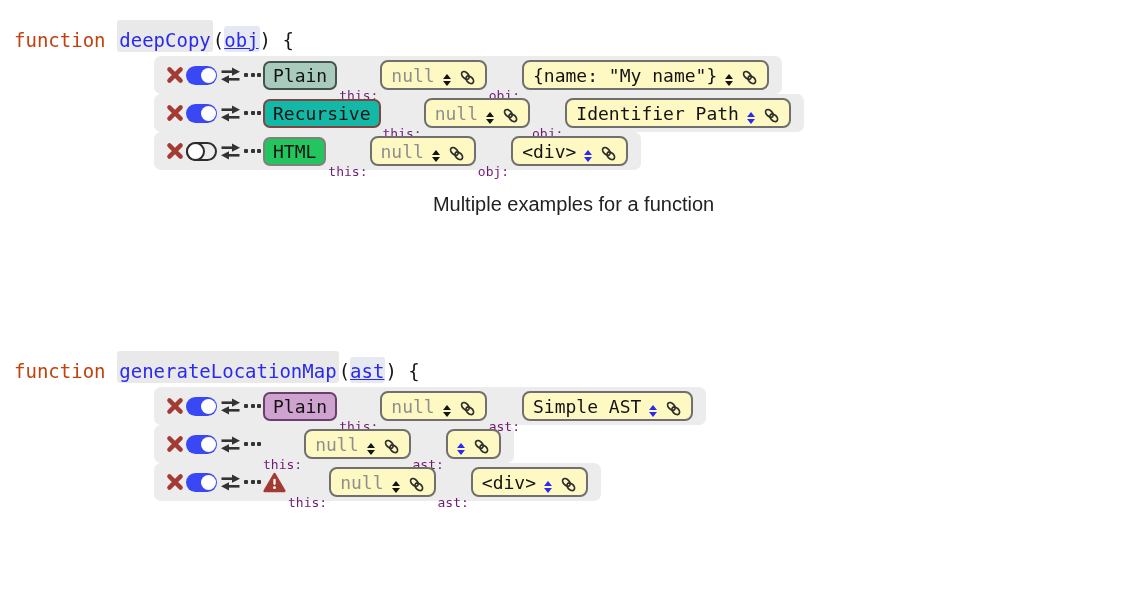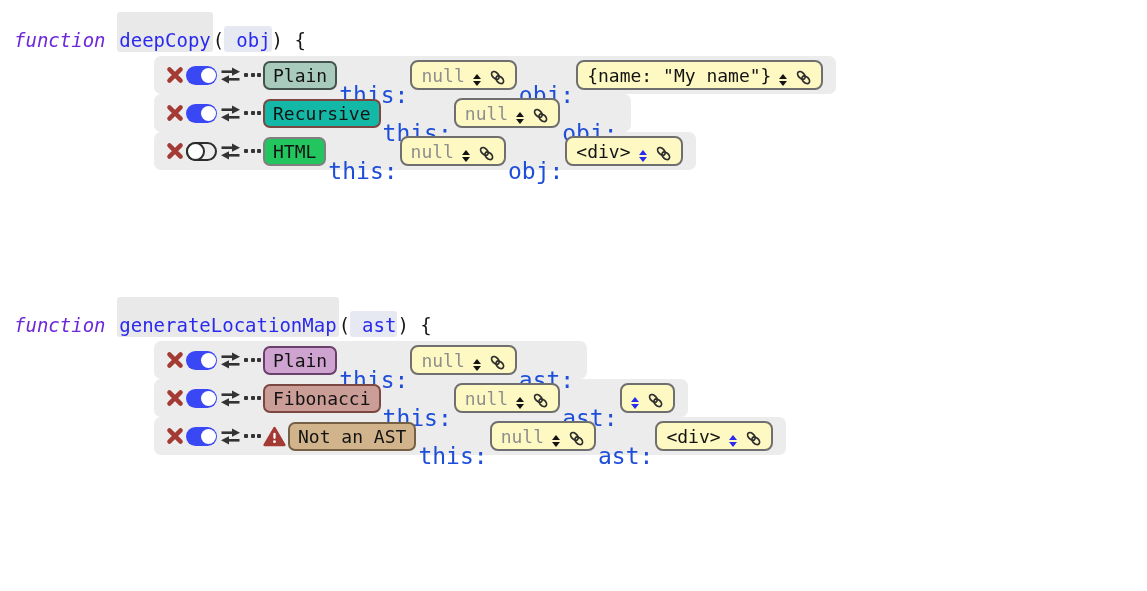--- a/index.html
+++ b/index.html
@@ -1,31 +1,31 @@
 <!DOCTYPE html>
 <html><head>
 <meta charset="utf-8">
 <style>
   html,body{margin:0;padding:0;background:#ffffff;}
   body{width:1147px;height:591px;overflow:hidden;font-family:"DejaVu Sans Mono",monospace;}
   .page{padding-top:27px;}
 
   
   .code-line{font-size:19px;line-height:26px;color:#161616;margin-left:14px;white-space:pre;font-weight:500;}
-  .kw{color:#6d28d9;margin-right:0.62em;font-style:italic;}
-  .fn-name{color:#2a2aef;background:#e9e9e9;border-radius:3px;padding:17px 2px 1px 2px;}
-  .param{color:#2a2aef;background:#e6e9f2;border-radius:3px;padding:3px 1px 1px 12px;}
+  .kw{color:#c2410c;margin-right:0.62em;}
+  .fn-name{color:#2a2aef;background:#e9e9e9;border-radius:3px;padding:9px 2px 1px 2px;}
+  .param{color:#2a2aef;background:#e6e9f2;border-radius:3px;padding:3px 1px 1px 0;text-decoration:underline;}
   .plain{color:#161616;}
 
   
   .rows{margin-left:154px;margin-top:3px;width:fit-content;}
   .ex-row{display:flex;align-items:center;gap:2px;background:#ececec;width:fit-content;
           height:38px;padding:0 13px 0 12px;border-radius:7px;}
   .badge{font-size:18px;padding:2px 8px;border:2px solid #555;border-radius:7px;color:#131313;white-space:pre;}
-  .lbl{font-size:23px;color:#1d4ed8;white-space:pre;margin-top:40px;}
+  .lbl{font-size:13px;color:#701a75;white-space:pre;margin-top:40px;}
   .vbox{display:inline-flex;align-items:flex-end;gap:8px;background:#fef9c3;border:2px solid #6f6f6f;
         border-radius:8px;padding:2px 9px;height:30px;box-sizing:border-box;}
   .val{font-size:18px;color:#131313;white-space:pre;}
   .val.muted{color:#8e8e8e;}
 
   
   .stepper{display:flex;flex-direction:column;gap:2.5px;cursor:pointer;}
   .stepper i{display:block;width:0;height:0;border-left:4.6px solid transparent;border-right:4.6px solid transparent;}
   .stepper .up{border-bottom:5.6px solid currentColor;}
   .stepper .dn{border-top:5.6px solid currentColor;}
@@ -128,20 +128,31 @@
       <span class="stepper" style="color: rgb(20, 20, 20);">
               <i class="up"></i>
               <i class="dn"></i>
             </span>
       <svg class="icon" width="17" height="17" viewBox="0 0 24 24" fill="none" stroke="#2d2d2d" stroke-width="2.5">
         <ellipse cx="9" cy="9" rx="6.3" ry="4.1" transform="rotate(45 9 9)"></ellipse>
         <ellipse cx="15.2" cy="15.2" rx="6.3" ry="4.1" transform="rotate(45 15.2 15.2)"></ellipse>
       </svg>
     </span>
     <span class="lbl">obj:</span>
+    <span class="vbox arg-box">
+      <span class="val">Identifier Path</span>
+      <span class="stepper" style="color: rgb(42, 42, 240);">
+              <i class="up"></i>
+              <i class="dn"></i>
+            </span>
+      <svg class="icon" width="17" height="17" viewBox="0 0 24 24" fill="none" stroke="#2d2d2d" stroke-width="2.5">
+        <ellipse cx="9" cy="9" rx="6.3" ry="4.1" transform="rotate(45 9 9)"></ellipse>
+        <ellipse cx="15.2" cy="15.2" rx="6.3" ry="4.1" transform="rotate(45 15.2 15.2)"></ellipse>
+      </svg>
+    </span>
   </div>
         <div class="ex-row">
     <svg class="icon" width="18" height="18" viewBox="0 0 18 18">
       <path d="M3.4 3.4 L14.6 14.6 M14.6 3.4 L3.4 14.6" stroke="#a33a33" stroke-width="4.4" stroke-linecap="round" fill="none"></path>
     </svg>
     <span class="toggle off">
             <span class="knob"></span>
           </span>
     <svg class="icon" width="23" height="17" viewBox="0 0 23 17">
       <path d="M2.5 4.7 H14" stroke="#333" stroke-width="2.6" fill="none"></path>
@@ -175,20 +186,21 @@
               <i class="up"></i>
               <i class="dn"></i>
             </span>
       <svg class="icon" width="17" height="17" viewBox="0 0 24 24" fill="none" stroke="#2d2d2d" stroke-width="2.5">
         <ellipse cx="9" cy="9" rx="6.3" ry="4.1" transform="rotate(45 9 9)"></ellipse>
         <ellipse cx="15.2" cy="15.2" rx="6.3" ry="4.1" transform="rotate(45 15.2 15.2)"></ellipse>
       </svg>
     </span>
   </div>
       </div>
+    <div class="caption">Multiple examples for a function</div>
   </section>
 
   <section class="block block-2">
     <div class="code-line"><span class="kw">function</span><span class="fn-name">generateLocationMap</span><span class="plain">(</span><span class="param">ast</span><span class="plain">) {</span></div>
     <div class="rows">
         <div class="ex-row">
     <svg class="icon" width="18" height="18" viewBox="0 0 18 18">
       <path d="M3.4 3.4 L14.6 14.6 M14.6 3.4 L3.4 14.6" stroke="#a33a33" stroke-width="4.4" stroke-linecap="round" fill="none"></path>
     </svg>
     <span class="toggle on">
@@ -213,41 +225,51 @@
       <span class="stepper" style="color: rgb(20, 20, 20);">
               <i class="up"></i>
               <i class="dn"></i>
             </span>
       <svg class="icon" width="17" height="17" viewBox="0 0 24 24" fill="none" stroke="#2d2d2d" stroke-width="2.5">
         <ellipse cx="9" cy="9" rx="6.3" ry="4.1" transform="rotate(45 9 9)"></ellipse>
         <ellipse cx="15.2" cy="15.2" rx="6.3" ry="4.1" transform="rotate(45 15.2 15.2)"></ellipse>
       </svg>
     </span>
     <span class="lbl">ast:</span>
-  </div>
-        <div class="ex-row">
-    <svg class="icon" width="18" height="18" viewBox="0 0 18 18">
-      <path d="M3.4 3.4 L14.6 14.6 M14.6 3.4 L3.4 14.6" stroke="#a33a33" stroke-width="4.4" stroke-linecap="round" fill="none"></path>
-    </svg>
-    <span class="toggle on">
-            <span class="knob"></span>
-          </span>
-    <svg class="icon" width="23" height="17" viewBox="0 0 23 17">
-      <path d="M2.5 4.7 H14" stroke="#333" stroke-width="2.6" fill="none"></path>
-      <polygon points="13,0.6 21,4.7 13,8.8" fill="#333"></polygon>
-      <path d="M20.5 12.3 H9" stroke="#333" stroke-width="2.6" fill="none"></path>
-      <polygon points="10,8.2 2,12.3 10,16.4" fill="#333"></polygon>
-    </svg>
-    <span class="dots">
-            <i></i>
-            <i></i>
-            <i></i>
-          </span>
-
-    <span class="badge" style="background: rgb(203, 157, 151); border-color: rgb(124, 71, 64);">Fibonacci</span>
+    <span class="vbox arg-box">
+      <span class="val">Simple AST</span>
+      <span class="stepper" style="color: rgb(42, 42, 240);">
+              <i class="up"></i>
+              <i class="dn"></i>
+            </span>
+      <svg class="icon" width="17" height="17" viewBox="0 0 24 24" fill="none" stroke="#2d2d2d" stroke-width="2.5">
+        <ellipse cx="9" cy="9" rx="6.3" ry="4.1" transform="rotate(45 9 9)"></ellipse>
+        <ellipse cx="15.2" cy="15.2" rx="6.3" ry="4.1" transform="rotate(45 15.2 15.2)"></ellipse>
+      </svg>
+    </span>
+  </div>
+        <div class="ex-row">
+    <svg class="icon" width="18" height="18" viewBox="0 0 18 18">
+      <path d="M3.4 3.4 L14.6 14.6 M14.6 3.4 L3.4 14.6" stroke="#a33a33" stroke-width="4.4" stroke-linecap="round" fill="none"></path>
+    </svg>
+    <span class="toggle on">
+            <span class="knob"></span>
+          </span>
+    <svg class="icon" width="23" height="17" viewBox="0 0 23 17">
+      <path d="M2.5 4.7 H14" stroke="#333" stroke-width="2.6" fill="none"></path>
+      <polygon points="13,0.6 21,4.7 13,8.8" fill="#333"></polygon>
+      <path d="M20.5 12.3 H9" stroke="#333" stroke-width="2.6" fill="none"></path>
+      <polygon points="10,8.2 2,12.3 10,16.4" fill="#333"></polygon>
+    </svg>
+    <span class="dots">
+            <i></i>
+            <i></i>
+            <i></i>
+          </span>
+
     <span class="lbl">this:</span>
     <span class="vbox this-box">
       <span class="val muted">null</span>
       <span class="stepper" style="color: rgb(20, 20, 20);">
               <i class="up"></i>
               <i class="dn"></i>
             </span>
       <svg class="icon" width="17" height="17" viewBox="0 0 24 24" fill="none" stroke="#2d2d2d" stroke-width="2.5">
         <ellipse cx="9" cy="9" rx="6.3" ry="4.1" transform="rotate(45 9 9)"></ellipse>
         <ellipse cx="15.2" cy="15.2" rx="6.3" ry="4.1" transform="rotate(45 15.2 15.2)"></ellipse>
@@ -281,21 +303,20 @@
     <span class="dots">
             <i></i>
             <i></i>
             <i></i>
           </span>
     <svg class="icon warn-icon" width="23" height="21" viewBox="0 0 24 22" style="display: block;">
       <path d="M12 2.2 L22.3 19.8 H1.7 Z" fill="#a33a33" stroke="#a33a33" stroke-width="2.6" stroke-linejoin="round"></path>
       <rect x="10.8" y="7.0" width="2.4" height="6.6" rx="1.2" fill="#fff"></rect>
       <circle cx="12" cy="16.4" r="1.5" fill="#fff"></circle>
     </svg>
-    <span class="badge" style="background: rgb(210, 180, 140); border-color: rgb(117, 96, 70);">Not an AST</span>
     <span class="lbl">this:</span>
     <span class="vbox this-box">
       <span class="val muted">null</span>
       <span class="stepper" style="color: rgb(20, 20, 20);">
               <i class="up"></i>
               <i class="dn"></i>
             </span>
       <svg class="icon" width="17" height="17" viewBox="0 0 24 24" fill="none" stroke="#2d2d2d" stroke-width="2.5">
         <ellipse cx="9" cy="9" rx="6.3" ry="4.1" transform="rotate(45 9 9)"></ellipse>
         <ellipse cx="15.2" cy="15.2" rx="6.3" ry="4.1" transform="rotate(45 15.2 15.2)"></ellipse>

